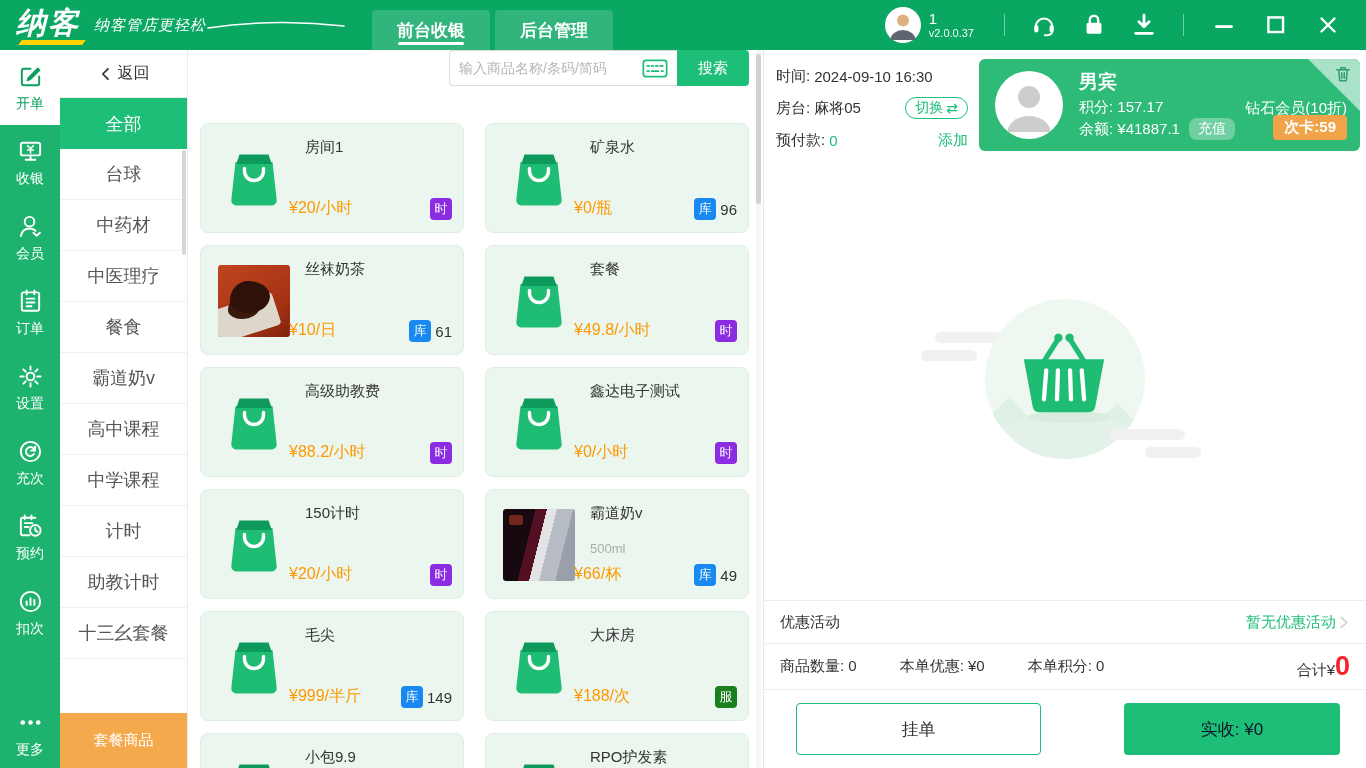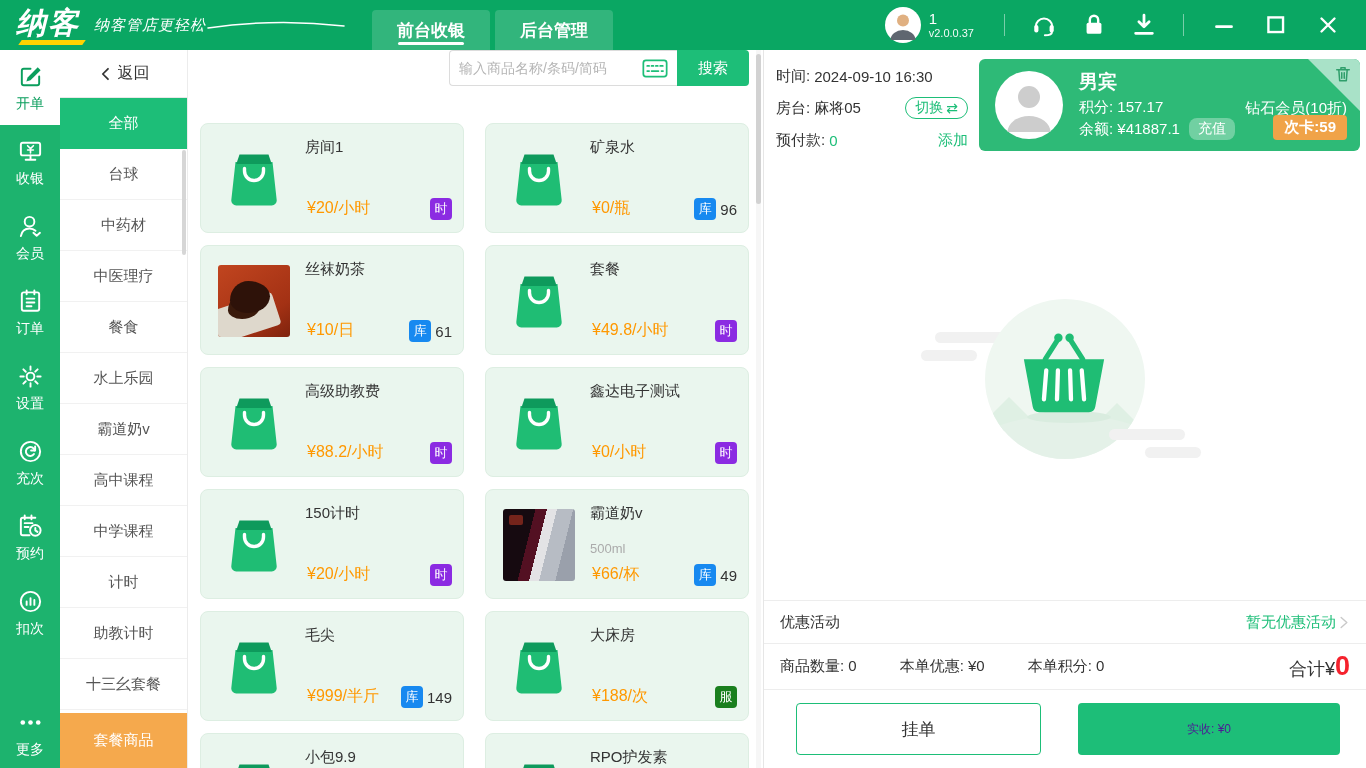--- a/index.html
+++ b/index.html
@@ -38,21 +38,21 @@
   .side-item.active{background:#fff;color:#0b9e5d}
   .side-icon{width:27px;height:27px}
   .side-icon svg{width:100%;height:100%}
   .side-item.side-more{margin-top:auto;height:68px}
 
   
   .catcol{flex:0 0 128px;background:#fff;border-right:1px solid #ececec;display:flex;flex-direction:column;position:relative}
   .cat-back{flex:0 0 48px;display:flex;align-items:center;justify-content:center;gap:4px;font-size:16px;color:#333;border-bottom:1px solid #e8e8e8;cursor:pointer}
   .back-chevron{width:16px;height:16px;color:#333}
   .back-chevron svg{width:100%;height:100%}
-  .cat-item{flex:0 0 51px;display:flex;align-items:center;justify-content:center;font-size:15px;color:#555;border-bottom:1px solid #f1f1f1;cursor:pointer}
+  .cat-item{flex:0 0 51px;display:flex;align-items:center;justify-content:center;font-size:18px;color:#555;border-bottom:1px solid #f1f1f1;cursor:pointer}
   .cat-item.active{background:#1dbe78;color:#fff;border-bottom:none}
   .cat-bottom{margin-top:auto;flex:0 0 55px;background:#f5a94d;color:#fff;display:flex;align-items:center;justify-content:center;font-size:15px;cursor:pointer}
   .cat-scrollbar{position:absolute;top:100px;right:1px;width:4px;height:105px;background:#d6d6d6;border-radius:2px}
 
   
   .products{flex:1;background:#fff;position:relative;padding:0 14px 0 12px;overflow:hidden}
   .search-row{height:73px;display:flex;align-items:flex-start;justify-content:flex-end}
   .search-box{width:228px;height:36px;border:1px solid #dcdcdc;border-right:none;border-radius:4px 0 0 4px;display:flex;align-items:center;padding:0 9px;gap:6px;background:#fff}
   .search-input{flex:1;min-width:0;border:none;outline:none;font-size:14px;color:#333;font-family:inherit}
   .search-input::placeholder{color:#b5b5b5}
@@ -65,21 +65,21 @@
   .bag-icon{width:64px;height:64px}
   .bag-icon svg{width:100%;height:100%}
   .card-photo{width:72px;height:72px;border-radius:3px;position:relative;overflow:hidden}
   .photo-milk-tea-photo{background:linear-gradient(145deg,#c1451f 0%,#a33114 70%,#7e230d 100%)}
   .photo-milk-tea-photo::before{content:"";position:absolute;left:-6px;bottom:2px;width:66px;height:34px;background:#ded8cc;transform:rotate(-18deg);border-radius:4px}
   .photo-milk-tea-photo::after{content:"";position:absolute;left:12px;top:16px;width:40px;height:32px;background:#2e1209;border-radius:46% 54% 55% 45%/60% 48% 52% 40%;box-shadow:-6px 10px 0 -4px #3a1a0c}
   .photo-anime-photo{background:linear-gradient(104deg,#160a10 0 36%,#531022 36% 49%,#e3e3e5 49% 60%,#b7bcc4 60% 78%,#9aa0ab 78% 100%)}
   .photo-anime-photo::after{content:"";position:absolute;left:6px;top:6px;width:14px;height:10px;background:#8c2b1e;border-radius:2px;opacity:.8}
   .card-name{position:absolute;left:104px;top:14px;font-size:15px;color:#333}
   .card-sub{position:absolute;left:104px;bottom:42px;font-size:13px;color:#ababab}
-  .card-price{position:absolute;left:106px;bottom:13px;font-size:16px;color:#ff9800}
+  .card-price{position:absolute;left:88px;bottom:13px;font-size:16px;color:#ff9800}
   .card-badge{position:absolute;right:11px;bottom:12px;display:flex;align-items:center;gap:4px}
   .badge{width:22px;height:22px;border-radius:4px;color:#fff;font-size:13px;display:flex;align-items:center;justify-content:center}
   .badge.time{background:#8b2be2}
   .badge.stock{background:#1789f0}
   .badge.service{background:#1a7f1e}
   .stock-num{font-size:15px;color:#333}
   .prod-scrollbar{position:absolute;top:0;right:2px;width:5px;height:100%;background:#f6f6f6}
   .prod-scroll-thumb{position:absolute;top:4px;right:0;width:5px;height:150px;background:#d2d2d2;border-radius:3px}
 
   
@@ -119,25 +119,25 @@
   .cloud.c2{left:-14px;top:66px;width:56px}
   .cloud.c3{right:10px;bottom:34px;width:76px}
   .cloud.c4{right:-6px;bottom:16px;width:56px}
 
   .promo-row{flex:0 0 43px;border-top:1px solid #ededed;display:flex;align-items:center;padding:0 16px;font-size:15px}
   .promo-link{margin-left:auto;color:#1dbe78;display:flex;align-items:center;gap:2px;cursor:pointer}
   .chev-right{width:12px;height:17px;color:#c9c9c9}
   .chev-right svg{width:100%;height:100%}
   .totals-row{flex:0 0 46px;border-top:1px solid #ededed;display:flex;align-items:center;padding:0 16px;font-size:15px;gap:43px}
   .total-wrap{margin-left:auto;display:flex;align-items:baseline}
-  .total-label{font-size:18px;color:#333}
+  .total-label{font-size:15px;color:#333}
   .total-val{font-size:27px;font-weight:bold;color:#f5222d;line-height:1}
   .actions-row{flex:0 0 79px;border-top:1px solid #ededed;display:flex;align-items:center;justify-content:space-between;padding:0 26px 0 32px}
   .btn-hold{width:245px;height:52px;background:#fff;border:1px solid #1dbe78;border-radius:4px;font-size:17px;color:#333;cursor:pointer;font-family:inherit}
-  .btn-receive{width:262px;height:52px;background:#1dbe78;border:none;border-radius:4px;font-size:12px;color:#4c1d95;cursor:pointer;font-family:inherit}
+  .btn-receive{width:216px;height:52px;background:#1dbe78;border:none;border-radius:4px;font-size:17px;color:#0f172a;cursor:pointer;font-family:inherit}
 </style>
 </head>
 <body>
 
 <div class="app">
 
   <div class="topbar">
     <div class="logo">纳客</div>
     <div class="slogan-wrap">
       <div class="slogan">纳客管店更轻松</div>
@@ -268,21 +268,20 @@
               <path d="M12.5 3.5 L6 10l6.5 6.5"></path>
             </svg></span>
         <span>返回</span>
       </div>
       <div style="display:flex;flex-direction:column">
           <div class="cat-item active">全部</div>
           <div class="cat-item">台球</div>
           <div class="cat-item">中药材</div>
           <div class="cat-item">中医理疗</div>
           <div class="cat-item">餐食</div>
-          <div class="cat-item">水上乐园</div>
           <div class="cat-item">霸道奶v</div>
           <div class="cat-item">高中课程</div>
           <div class="cat-item">中学课程</div>
           <div class="cat-item">计时</div>
           <div class="cat-item">助教计时</div>
           <div class="cat-item">十三幺套餐</div>
         </div>
       <div class="cat-bottom">套餐商品</div>
       <div class="cat-scrollbar"></div>
     </div>

